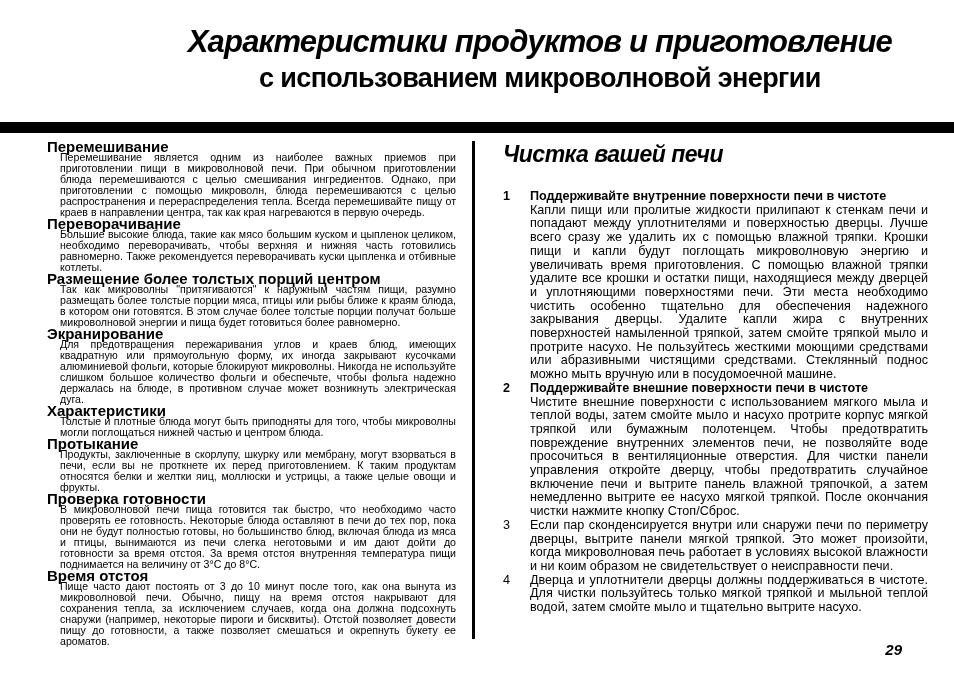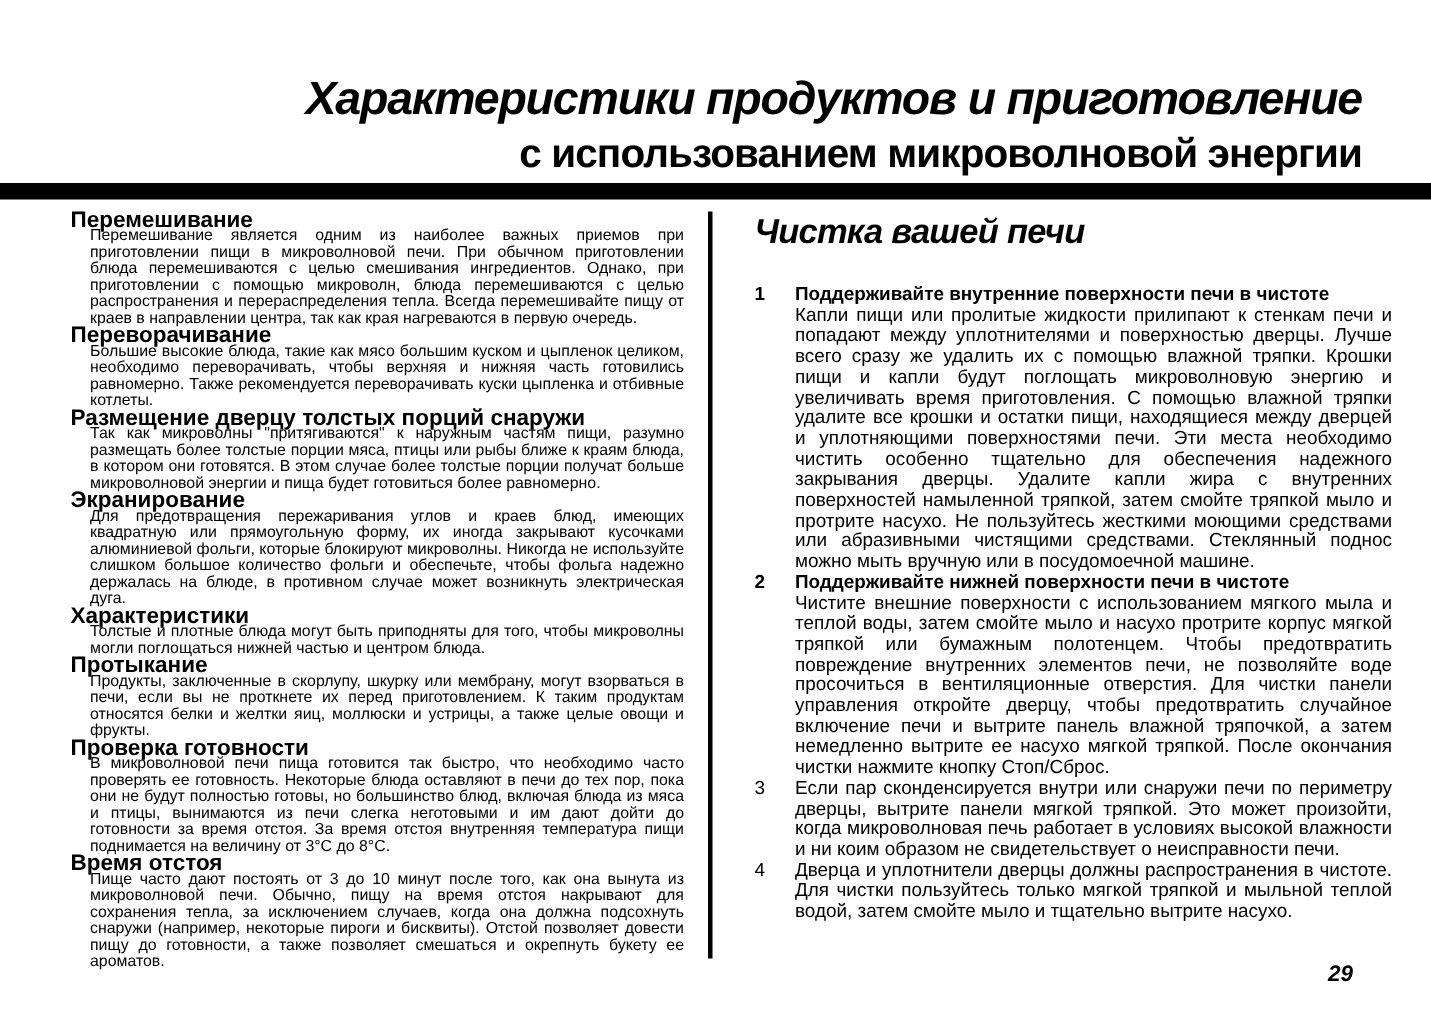--- a/index.html
+++ b/index.html
@@ -9,23 +9,22 @@
     font-family: "Liberation Sans", sans-serif;
     color: #000;
     position: relative;
     overflow: hidden;
   }
   .page { position: absolute; inset: 0; }
 
   
   .title-block {
     position: absolute;
-    top: 24px; right: 46px;
-    text-align: right;
-    margin-top: 24px;
+    top: 24px; right: 62px;
+    text-align: center;
   }
   .title-block h1 {
     margin: 0;
     font-size: 31px;
     font-weight: bold;
     font-style: italic;
     letter-spacing: -0.8px;
     line-height: 1.15;
   }
   .title-block .subtitle {
@@ -132,21 +131,21 @@
     <div class="col-left">
       <section>
         <h3>Перемешивание</h3>
         <p>Перемешивание является одним из наиболее важных приемов при приготовлении пищи в микроволновой печи. При обычном приготовлении блюда перемешиваются с целью смешивания ингредиентов. Однако, при приготовлении с помощью микроволн, блюда перемешиваются с целью распространения и перераспределения тепла. Всегда перемешивайте пищу от краев в направлении центра, так как края нагреваются в первую очередь.</p>
       </section>
       <section>
         <h3>Переворачивание</h3>
         <p>Большие высокие блюда, такие как мясо большим куском и цыпленок целиком, необходимо переворачивать, чтобы верхняя и нижняя часть готовились равномерно. Также рекомендуется переворачивать куски цыпленка и отбивные котлеты.</p>
       </section>
       <section>
-        <h3>Размещение дверцу толстых порций снаружи</h3>
+        <h3>Размещение более толстых порций центром</h3>
         <p>Так как микроволны "притягиваются" к наружным частям пищи, разумно размещать более толстые порции мяса, птицы или рыбы ближе к краям блюда, в котором они готовятся. В этом случае более толстые порции получат больше микроволновой энергии и пища будет готовиться более равномерно.</p>
       </section>
       <section>
         <h3>Экранирование</h3>
         <p>Для предотвращения пережаривания углов и краев блюд, имеющих квадратную или прямоугольную форму, их иногда закрывают кусочками алюминиевой фольги, которые блокируют микроволны. Никогда не используйте слишком большое количество фольги и обеспечьте, чтобы фольга надежно держалась на блюде, в противном случае может возникнуть электрическая дуга.</p>
       </section>
       <section>
         <h3>Характеристики</h3>
         <p>Толстые и плотные блюда могут быть приподняты для того, чтобы микроволны могли поглощаться нижней частью и центром блюда.</p>
       </section>
@@ -173,36 +172,36 @@
         <div class="num bold">1</div>
         <div class="content">
           <h4>Поддерживайте внутренние поверхности печи в чистоте</h4>
           <p>Капли пищи или пролитые жидкости прилипают к стенкам печи и попадают между уплотнителями и поверхностью дверцы. Лучше всего сразу же удалить их с помощью влажной тряпки. Крошки пищи и капли будут поглощать микроволновую энергию и увеличивать время приготовления. С помощью влажной тряпки удалите все крошки и остатки пищи, находящиеся между дверцей и уплотняющими поверхностями печи. Эти места необходимо чистить особенно тщательно для обеспечения надежного закрывания дверцы. Удалите капли жира с внутренних поверхностей намыленной тряпкой, затем смойте тряпкой мыло и протрите насухо. Не пользуйтесь жесткими моющими средствами или абразивными чистящими средствами. Стеклянный поднос можно мыть вручную или в посудомоечной машине.</p>
         </div>
       </div>
 
       <div class="clean-item">
         <div class="num bold">2</div>
         <div class="content">
-          <h4>Поддерживайте нижней поверхности печи в чистоте</h4>
+          <h4>Поддерживайте внешние поверхности печи в чистоте</h4>
           <p>Чистите внешние поверхности с использованием мягкого мыла и теплой воды, затем смойте мыло и насухо протрите корпус мягкой тряпкой или бумажным полотенцем. Чтобы предотвратить повреждение внутренних элементов печи, не позволяйте воде просочиться в вентиляционные отверстия. Для чистки панели управления откройте дверцу, чтобы предотвратить случайное включение печи и вытрите панель влажной тряпочкой, а затем немедленно вытрите ее насухо мягкой тряпкой. После окончания чистки нажмите кнопку Стоп/Сброс.</p>
         </div>
       </div>
 
       <div class="clean-item">
         <div class="num">3</div>
         <div class="content">
           <p>Если пар сконденсируется внутри или снаружи печи по периметру дверцы, вытрите панели мягкой тряпкой. Это может произойти, когда микроволновая печь работает в условиях высокой влажности и ни коим образом не свидетельствует о неисправности печи.</p>
         </div>
       </div>
 
       <div class="clean-item">
         <div class="num">4</div>
         <div class="content">
-          <p>Дверца и уплотнители дверцы должны распространения в чистоте. Для чистки пользуйтесь только мягкой тряпкой и мыльной теплой водой, затем смойте мыло и тщательно вытрите насухо.</p>
+          <p>Дверца и уплотнители дверцы должны поддерживаться в чистоте. Для чистки пользуйтесь только мягкой тряпкой и мыльной теплой водой, затем смойте мыло и тщательно вытрите насухо.</p>
         </div>
       </div>
     </div>
 
   </div>
 
   <div class="page-number">29</div>
 
 </div>
 

